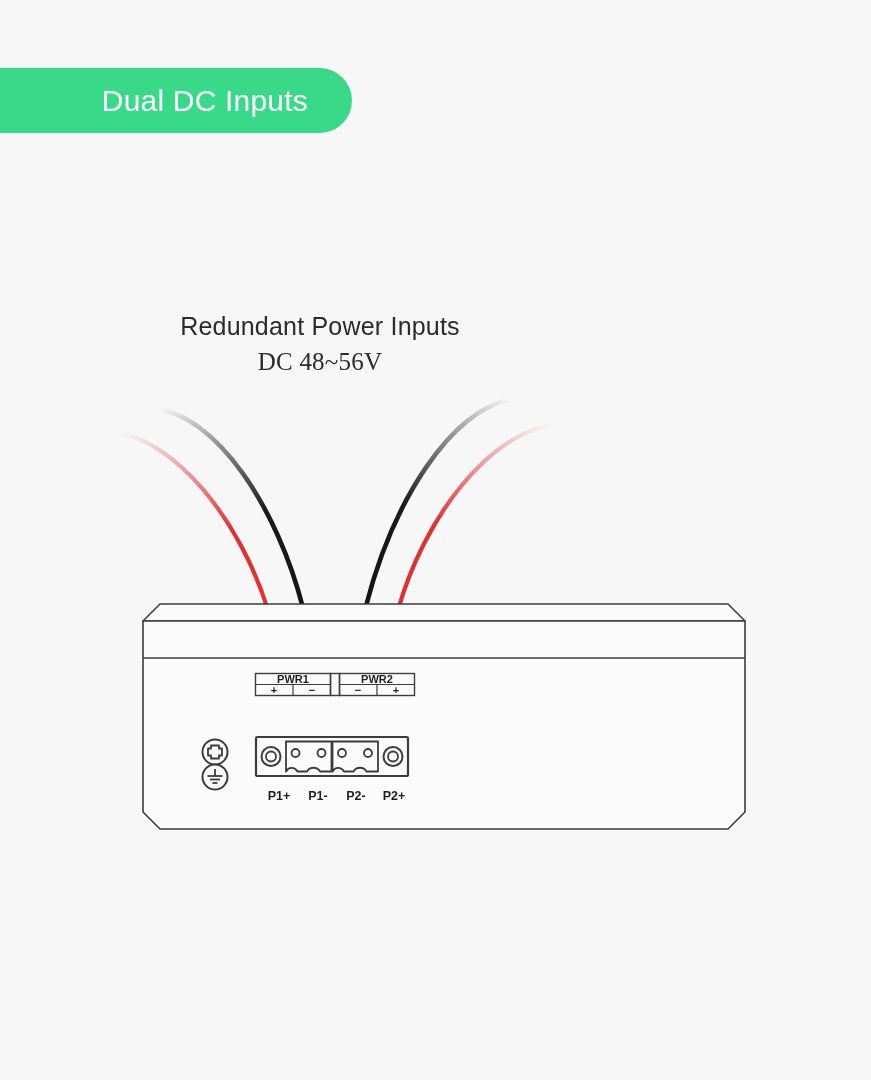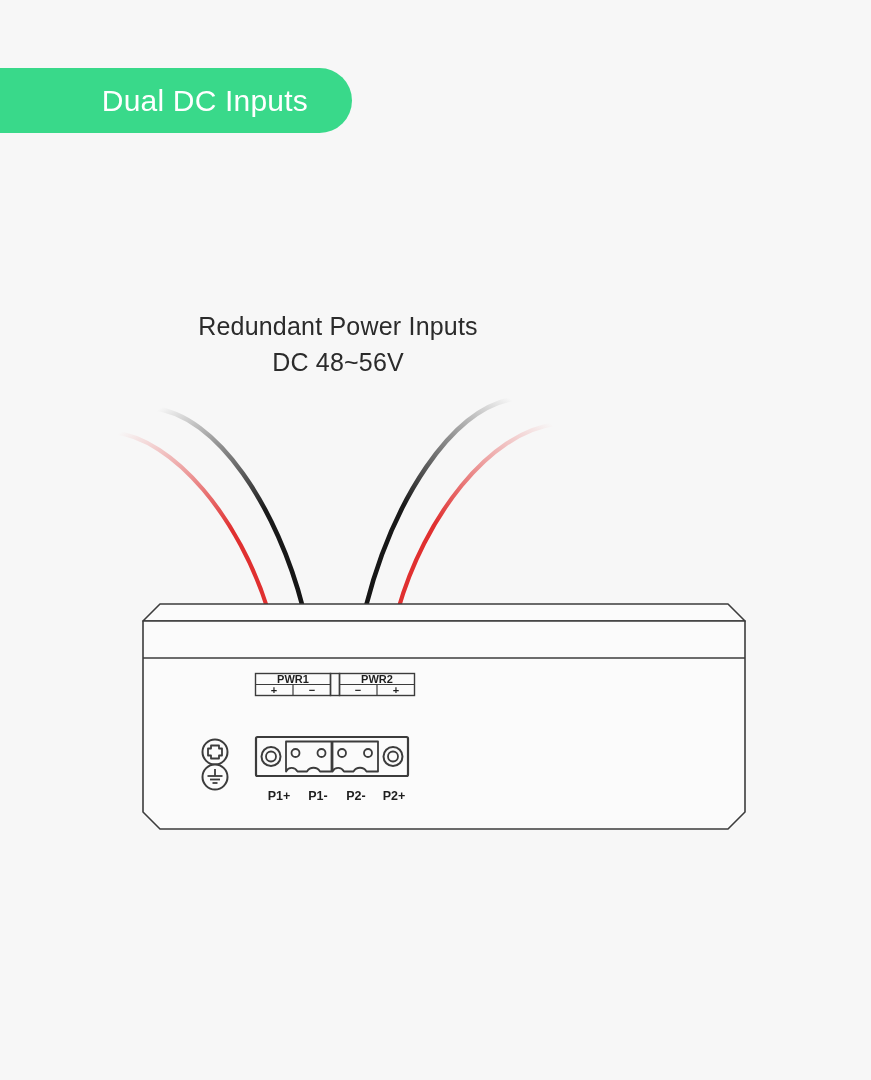--- a/index.html
+++ b/index.html
@@ -45,39 +45,39 @@
     left: 0;
     top: 308px;
     width: 640px;
     text-align: center;
     color: #2b2b2b;
     font-size: 25px;
     font-weight: 400;
     line-height: 36px;
     letter-spacing: 0.2px;
   }
-  #caption .l2 { display: block; }
+  #caption .l2 { display: block; font-family: Liberation Serif, serif; }
 
   
   #diagram {
     position: absolute;
     left: 0;
     top: 0;
     width: 871px;
     height: 1080px;
   }
 </style>
 </head>
 <body style="background: rgb(247, 247, 247);">
 
 <div id="badge" style="background: rgb(57, 217, 138);">
   <span id="badge-label" style="color: rgb(255, 255, 255);">Dual DC Inputs</span>
 </div>
 
-<div id="caption" style="color: rgb(43, 43, 43); padding-left: 18px;">
+<div id="caption" style="color: rgb(43, 43, 43);">
   <span class="l1">Redundant Power Inputs</span>
   <span class="l2">DC 48~56V</span>
 </div>
 
 <svg id="diagram" viewBox="0 0 871 1080" xmlns="http://www.w3.org/2000/svg">
 
   <defs>
 
     <linearGradient id="fadeLeftRed" gradientUnits="userSpaceOnUse" x1="110" y1="440" x2="300" y2="700">
       <stop offset="0" stop-color="#e03030" stop-opacity="0"></stop>

